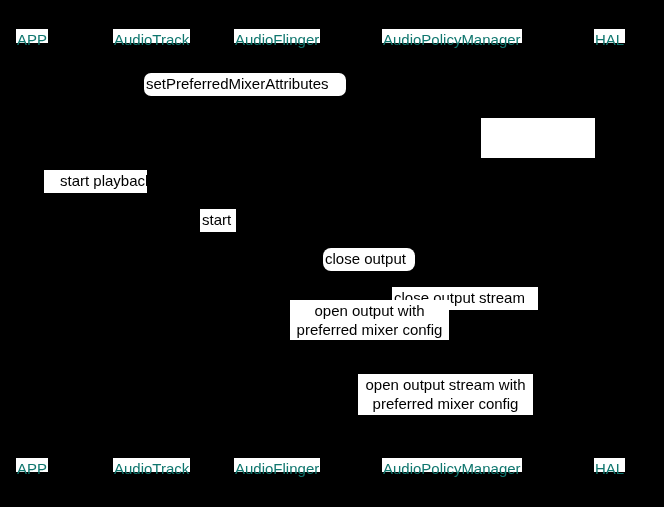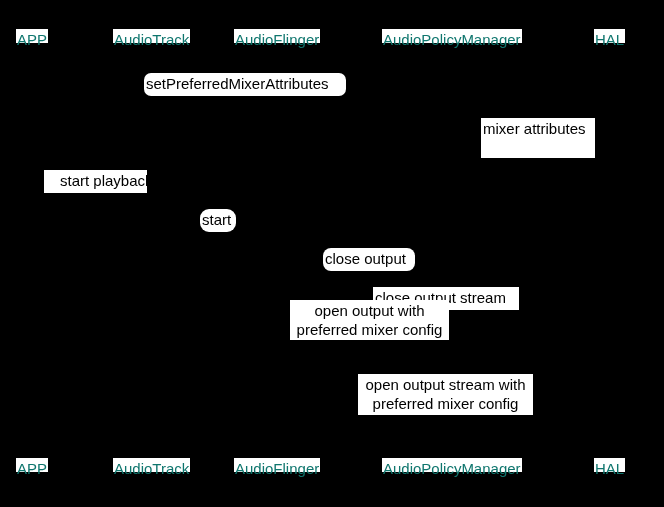--- a/index.html
+++ b/index.html
@@ -78,30 +78,29 @@
 
   <div class="participant" style="left:16px; top:29px;">APP</div>
   <div class="participant" style="left:113px; top:29px;">AudioTrack</div>
   <div class="participant" style="left:234px; top:29px;">AudioFlinger</div>
   <div class="participant" style="left:382px; top:29px;">AudioPolicyManager</div>
   <div class="participant" style="left:594px; top:29px;">HAL</div>
 
   <div class="msg align-left" style="left:144px; top:73px; width:202px; height:23px;border-radius:7px;">setPreferredMixerAttributes</div>
 
   <div class="msg two-line align-left" style="left:481px; top:118px; width:114px; height:40px; padding-top:1px;">
-    <div>mixer attributes</div>
   </div>
 
   <div class="msg align-left" style="left:44px; top:170px; width:103px; height:23px;padding-left:16px;">start playback</div>
 
-  <div class="msg align-left" style="left:200px; top:209px; width:36px; height:23px;border-radius:9px;">start</div>
+  <div class="msg align-left" style="left:200px; top:209px; width:36px; height:23px;">start</div>
 
   <div class="msg align-left" style="left:323px; top:248px; width:92px; height:23px;border-radius:8px;">close output</div>
 
-  <div class="msg align-left" style="left:373px; top:287px; width:146px; height:23px;">close output stream</div>
+  <div class="msg align-left" style="left:392px; top:287px; width:146px; height:23px;">close output stream</div>
 
   <div class="msg two-line align-center" style="left:290px; top:300px; width:159px; height:40px; padding-top:1px;">
     <div>open output with</div>
     <div>preferred mixer config</div>
   </div>
 
   <div class="msg two-line align-center" style="left:358px; top:374px; width:175px; height:41px; padding-top:1px;">
     <div>open output stream with</div>
     <div>preferred mixer config</div>
   </div>

